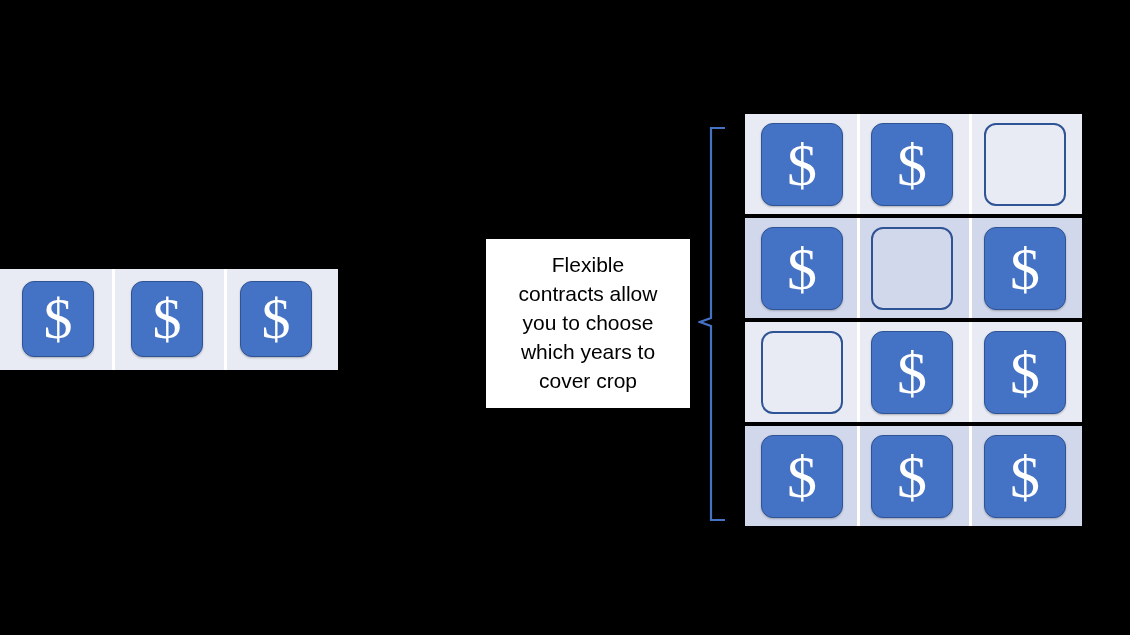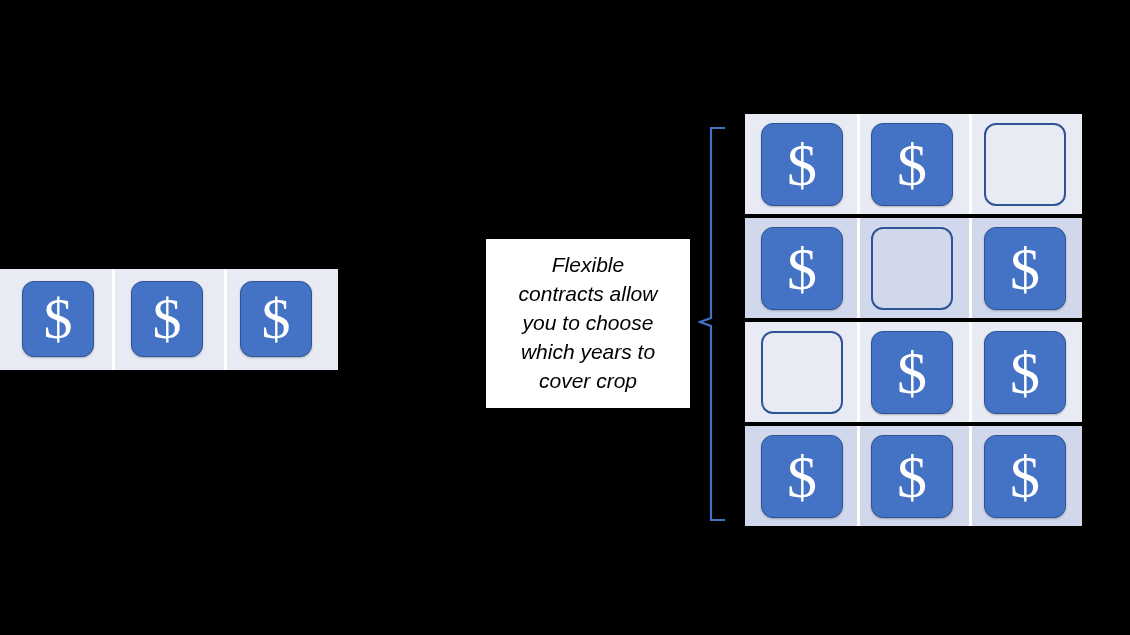--- a/index.html
+++ b/index.html
@@ -90,21 +90,20 @@
     justify-content: center;
     text-align: center;
   }
   #callout-text {
     font-family: "Liberation Sans", sans-serif;
     font-size: 21px;
     line-height: 1.38;
     color: #000000;
     padding: 0 6px;
     white-space: pre-line;
-    font-style: italic;
   }
 
   
   #flex-grid {
     position: absolute;
     left: 745px;
     top: 112px;
     width: 337px;
     height: 418px;
     box-sizing: border-box;

